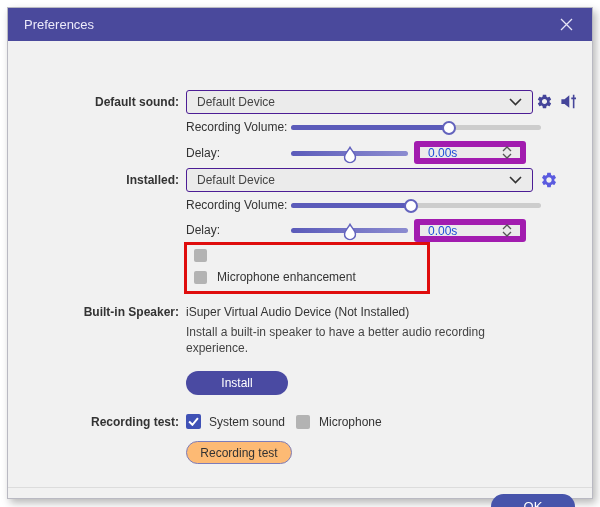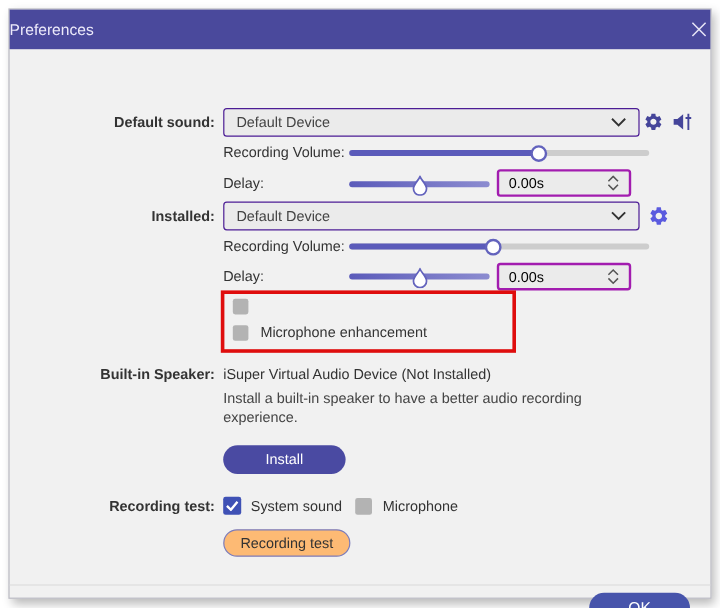--- a/index.html
+++ b/index.html
@@ -5,21 +5,21 @@
   * { margin:0; padding:0; box-sizing:border-box; }
   html,body { width:600px; height:507px; background:#ffffff; font-family:"Liberation Sans", sans-serif; }
   .window {
     position:absolute; left:7px; top:7px; width:586px; height:492px;
     background:#f1f1f1; border:1px solid #b9b9c2;
     box-shadow:3px 4px 8px rgba(0,0,0,0.28);
   }
   .titlebar {
     position:absolute; left:0; top:0; right:0; height:33px;
     background:#4a499c; display:flex; align-items:center;
-    padding:0 0; color:#eceafa; font-size:13px;
+    padding:0 16px; color:#eceafa; font-size:13px;
   }
   .titlebar .title { flex:1; }
   .close-btn { width:20px; height:20px; display:flex; align-items:center; justify-content:center; cursor:pointer; }
   .content { position:absolute; left:0; top:33px; right:0; bottom:0; }
 
   .lbl { position:absolute; font-size:12px; color:#333; }
   .lbl.bold { font-weight:bold; }
   .right-col { left:0; width:171px; text-align:right; }
 
   .dropdown {
@@ -38,22 +38,22 @@
     width:14px; height:14px; background:#fff; border:2px solid #6363bd; border-radius:50%;
     cursor:pointer;
   }
   .slider .knob-drop {
     position:absolute; left:var(--p); top:50%; transform:translate(-50%,-46%);
     width:13px; height:17px; cursor:pointer;
   }
 
   .spinner {
     position:absolute; left:406px; width:112px; height:23px;
-    background:#ebebeb; border:2px solid #a21caf; border-radius:3px;
-    display:flex; align-items:center; padding:0 8px; font-size:12px; color:#000000;
+    background:#ebebeb; border:6px solid #a21caf; border-radius:3px;
+    display:flex; align-items:center; padding:0 8px; font-size:12px; color:#1d4ed8;
   }
   .spinner .sp-val { flex:1; }
   .spinner .sp-arrows { display:flex; flex-direction:column; gap:1px; cursor:pointer; }
 
   .icon-btn { position:absolute; cursor:pointer; line-height:0; }
 
   .checkbox {
     position:absolute; width:13px; height:13px; background:#b3b3b3; border-radius:2px;
     cursor:pointer; display:flex; align-items:center; justify-content:center;
   }

